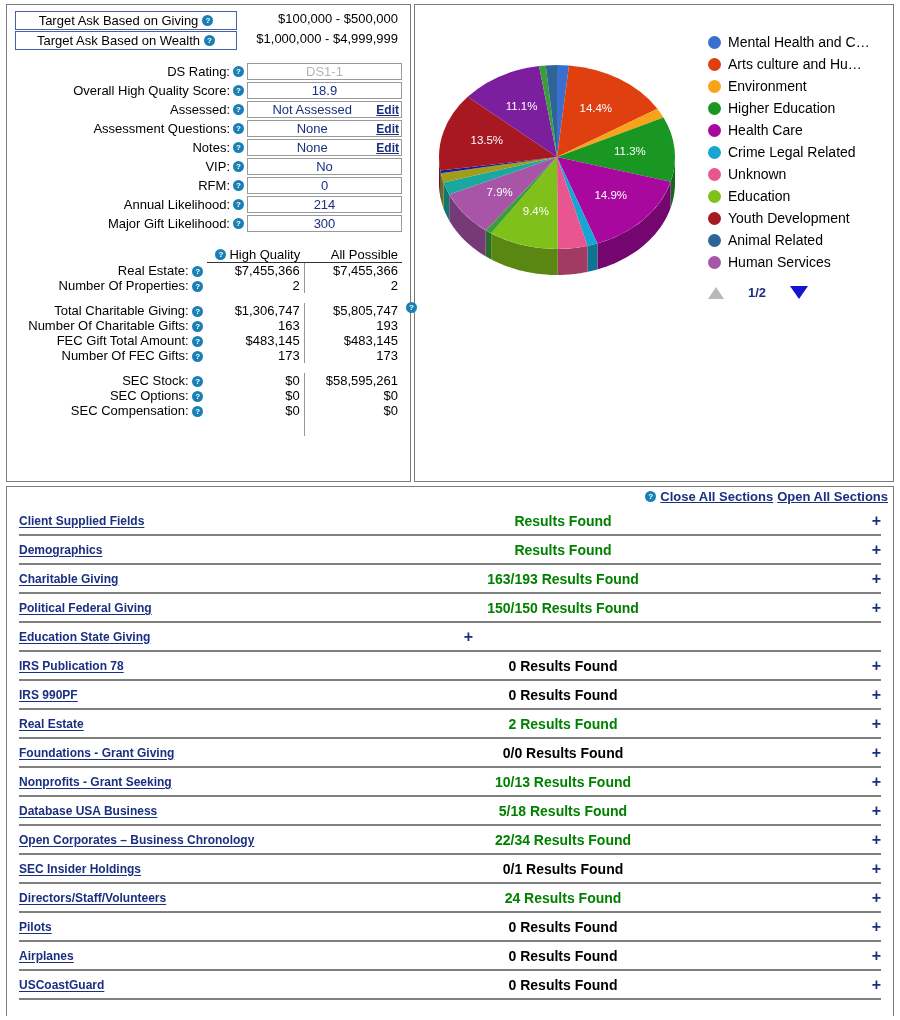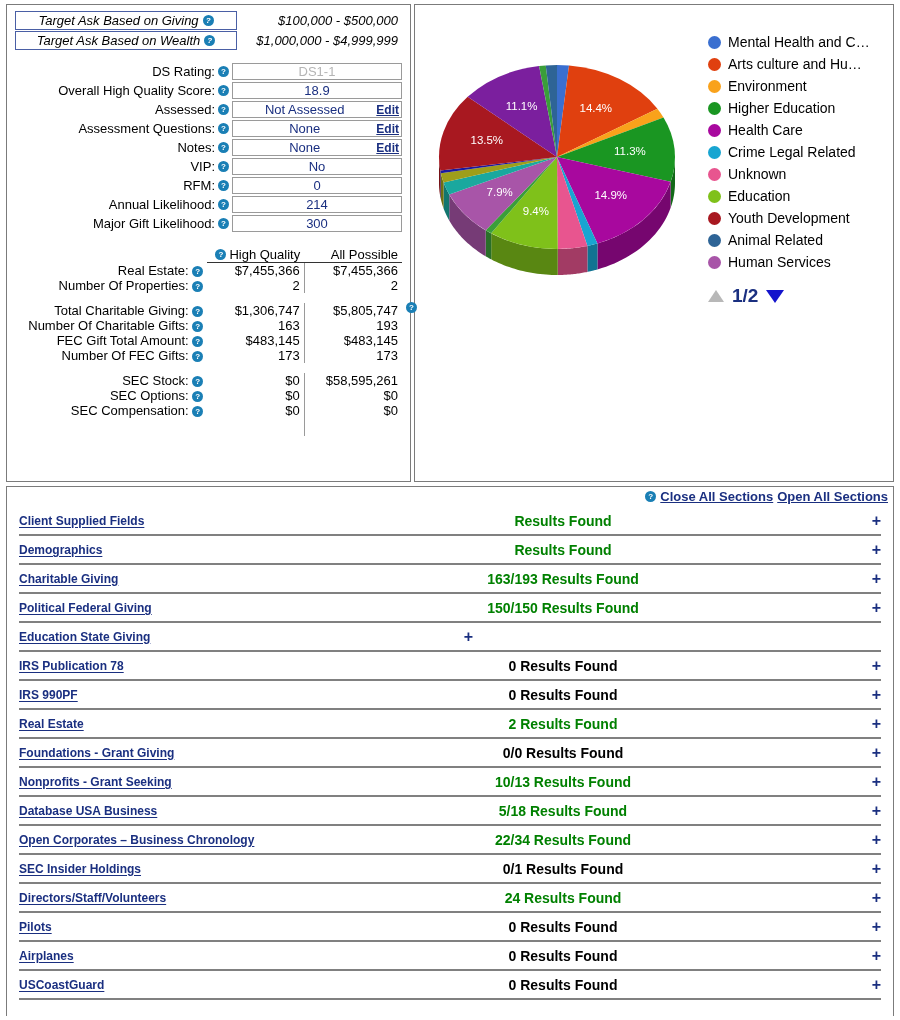--- a/index.html
+++ b/index.html
@@ -36,23 +36,22 @@
     position: relative;
   }
   .panel-right {
     flex: 1;
     position: relative;
   }
 
   
   .target-row {
     display: flex;
-    align-items: center;
+    align-items: flex-start;
     margin-bottom: 1px;
-    font-style: italic;
   }
   .target-btn {
     width: 222px;
     border: 1px solid #4a5fa5;
     background: #ffffff;
     text-align: center;
     font-size: 13px;
     padding: 1px 4px;
     box-sizing: border-box;
     display: flex;
@@ -98,21 +97,21 @@
     height: 19px;
   }
   .field-label {
     text-align: right;
     font-size: 13px;
     padding-right: 3px;
     white-space: nowrap;
   }
   .field-help { margin-right: 3px; }
   .field-box {
-    width: 170px;
+    width: 155px;
     height: 17px;
     border: 1px solid #9a9a9a;
     background: #ffffff;
     box-sizing: border-box;
     display: flex;
     align-items: center;
     position: relative;
   }
   .field-box .fv {
     flex: 1;
@@ -172,23 +171,23 @@
   .legend-sw {
     width: 13px;
     height: 13px;
     border-radius: 50%;
     margin-right: 7px;
     flex: none;
   }
   .legend-pager {
     display: flex;
     align-items: center;
-    gap: 8px;
+    gap: 24px;
     margin-top: 12px;
-    font-size: 19px;
+    font-size: 13px;
   }
   .tri-up {
     width: 0; height: 0;
     border-left: 8px solid transparent;
     border-right: 8px solid transparent;
     border-bottom: 12px solid #b8b8b8;
     cursor: pointer;
   }
   .tri-down {
     width: 0; height: 0;

